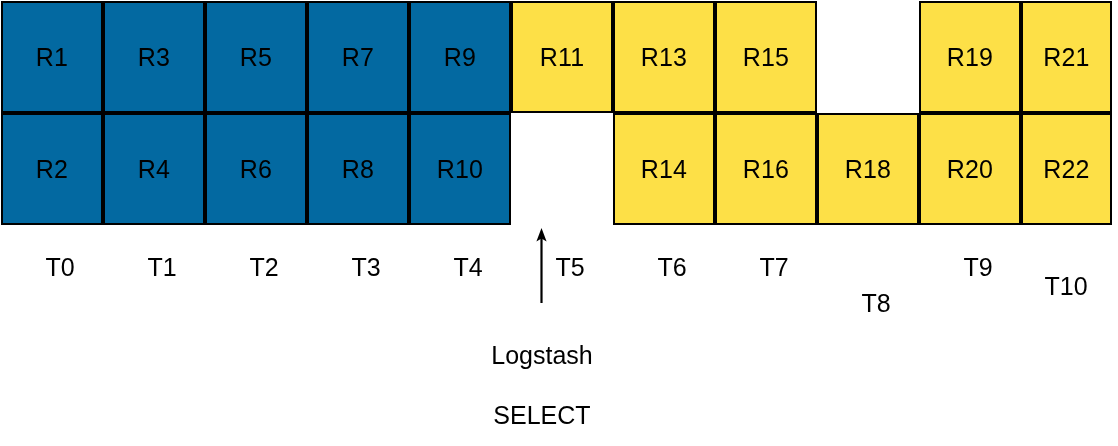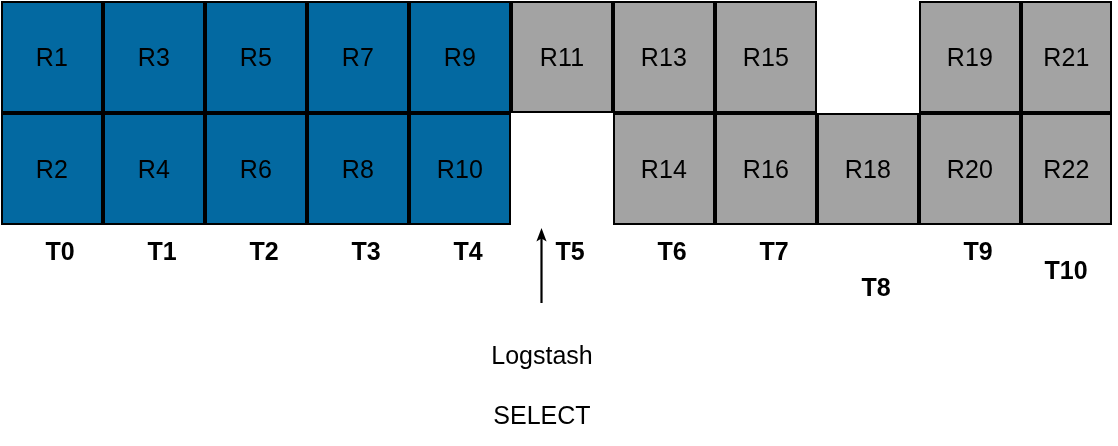--- a/index.html
+++ b/index.html
@@ -38,43 +38,42 @@
   }
   .grid-row.row-top    { top: 0px; }
   .grid-row.row-bottom { top: 112px; }
 
   .cell {
     position: absolute;
     top: 0;
     height: 112px;
     box-sizing: border-box;
     border: 2px solid #000000;
-    background: #a3a3a3;
+    background: #fde047;
     display: flex;
     align-items: center;
     justify-content: center;
     font-size: 25px;
     line-height: 1;
     letter-spacing: 0.2px;
     color: #000000;
     margin-left: -1px;
     margin-top: -1px;
   }
   .cell.highlight {
     background: #0369a1;
   }
 
   
   #time-axis {
     position: absolute;
     left: 2px;
-    top: 234px;
+    top: 250px;
     width: 1111px;
     height: 40px;
-    font-weight: bold;
   }
   .time-label {
     position: absolute;
     top: 0;
     height: 34px;
     display: flex;
     align-items: center;
     justify-content: center;
     font-size: 25px;
     line-height: 1;

